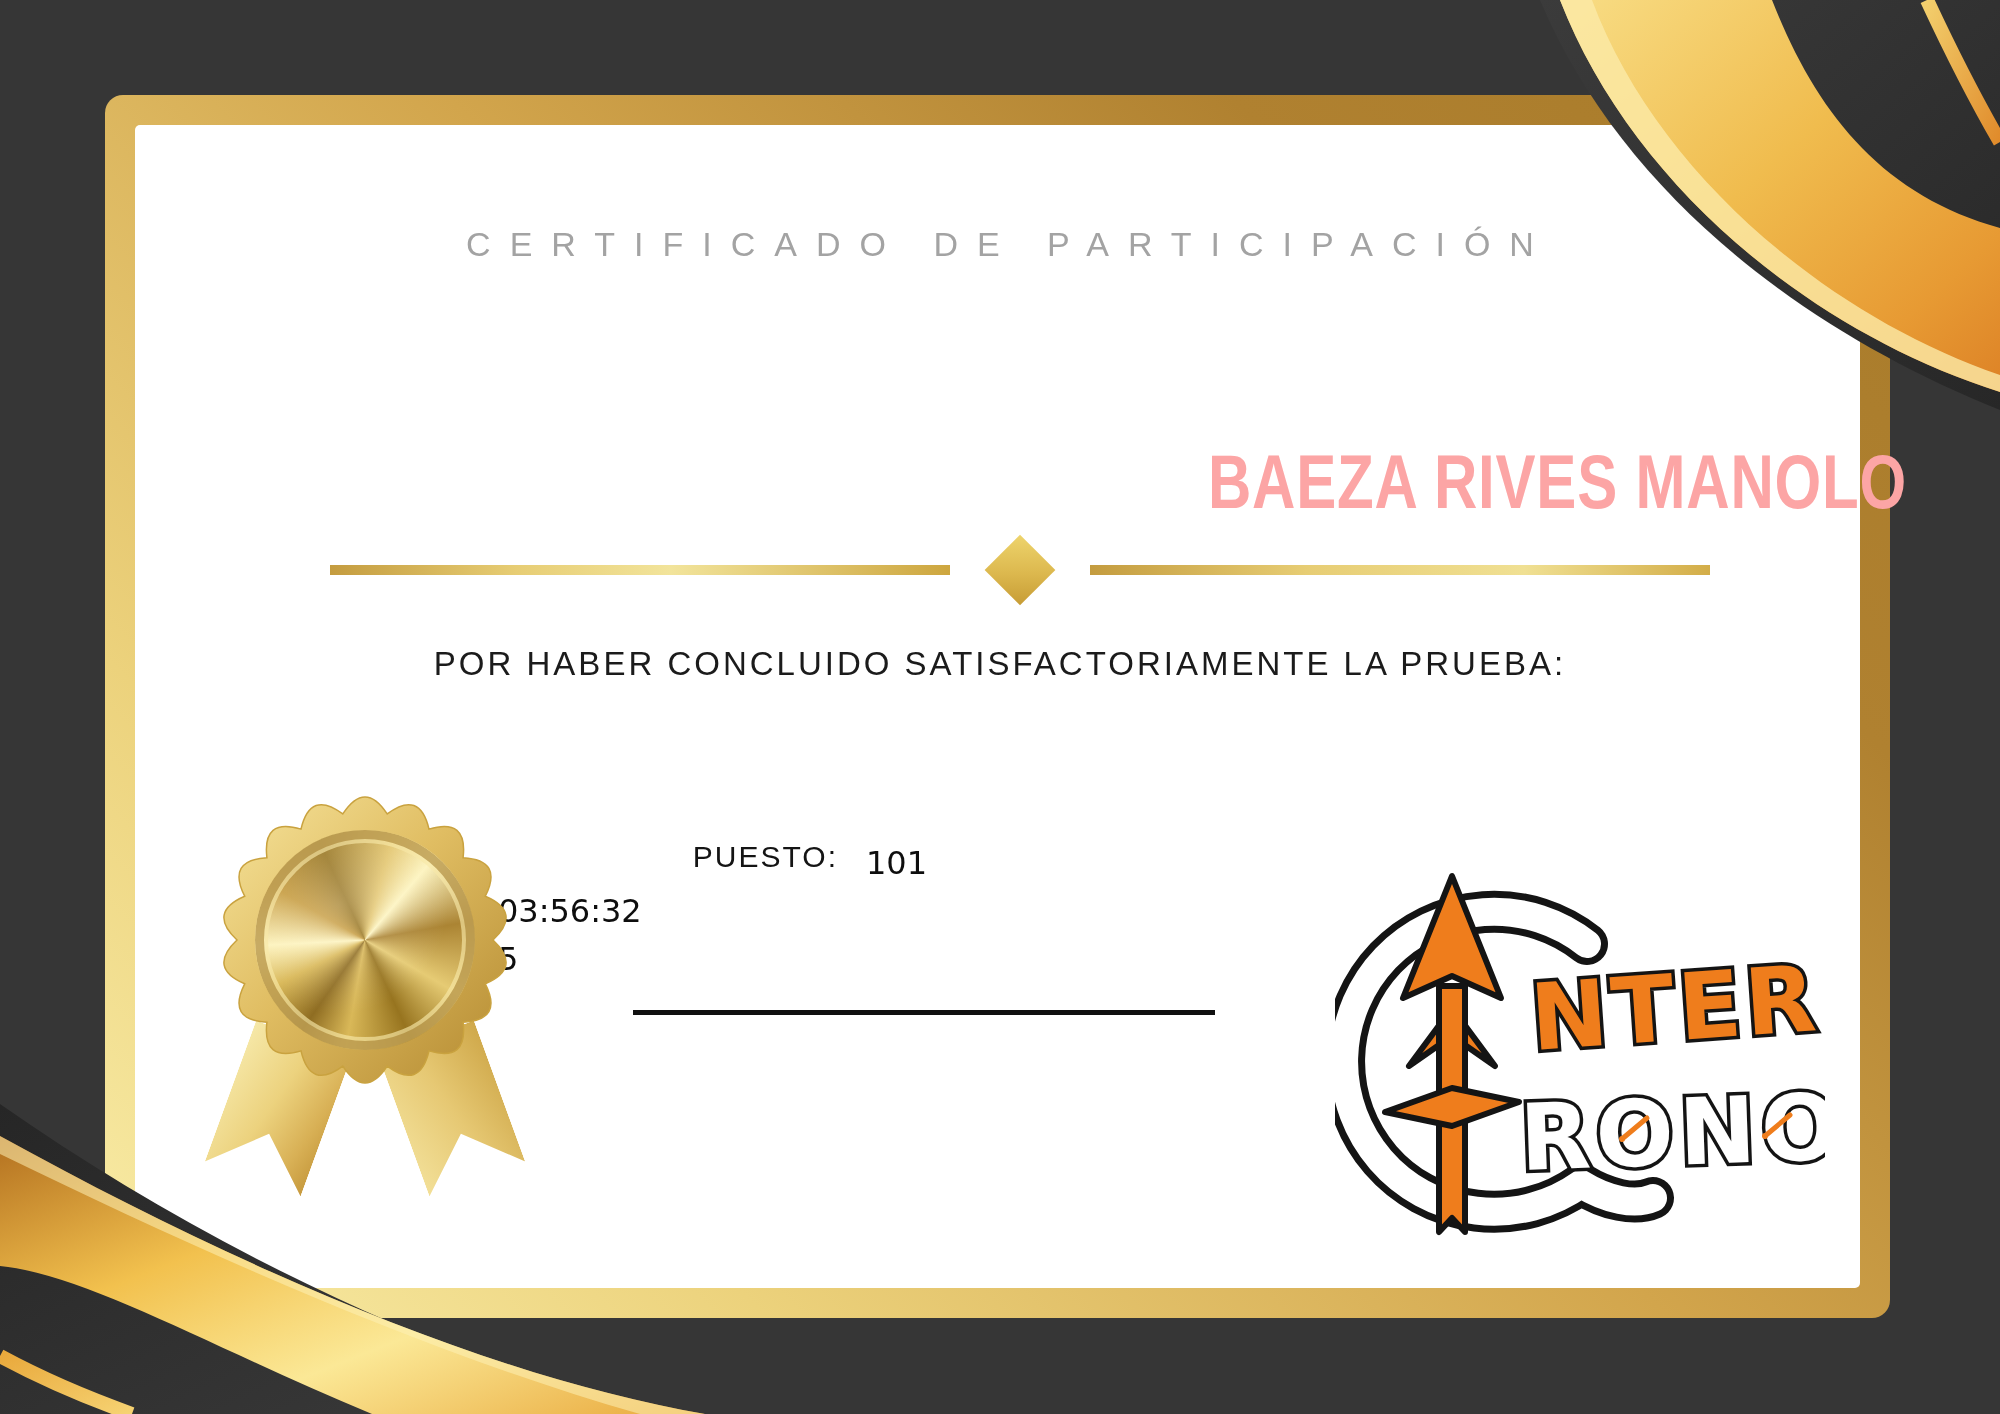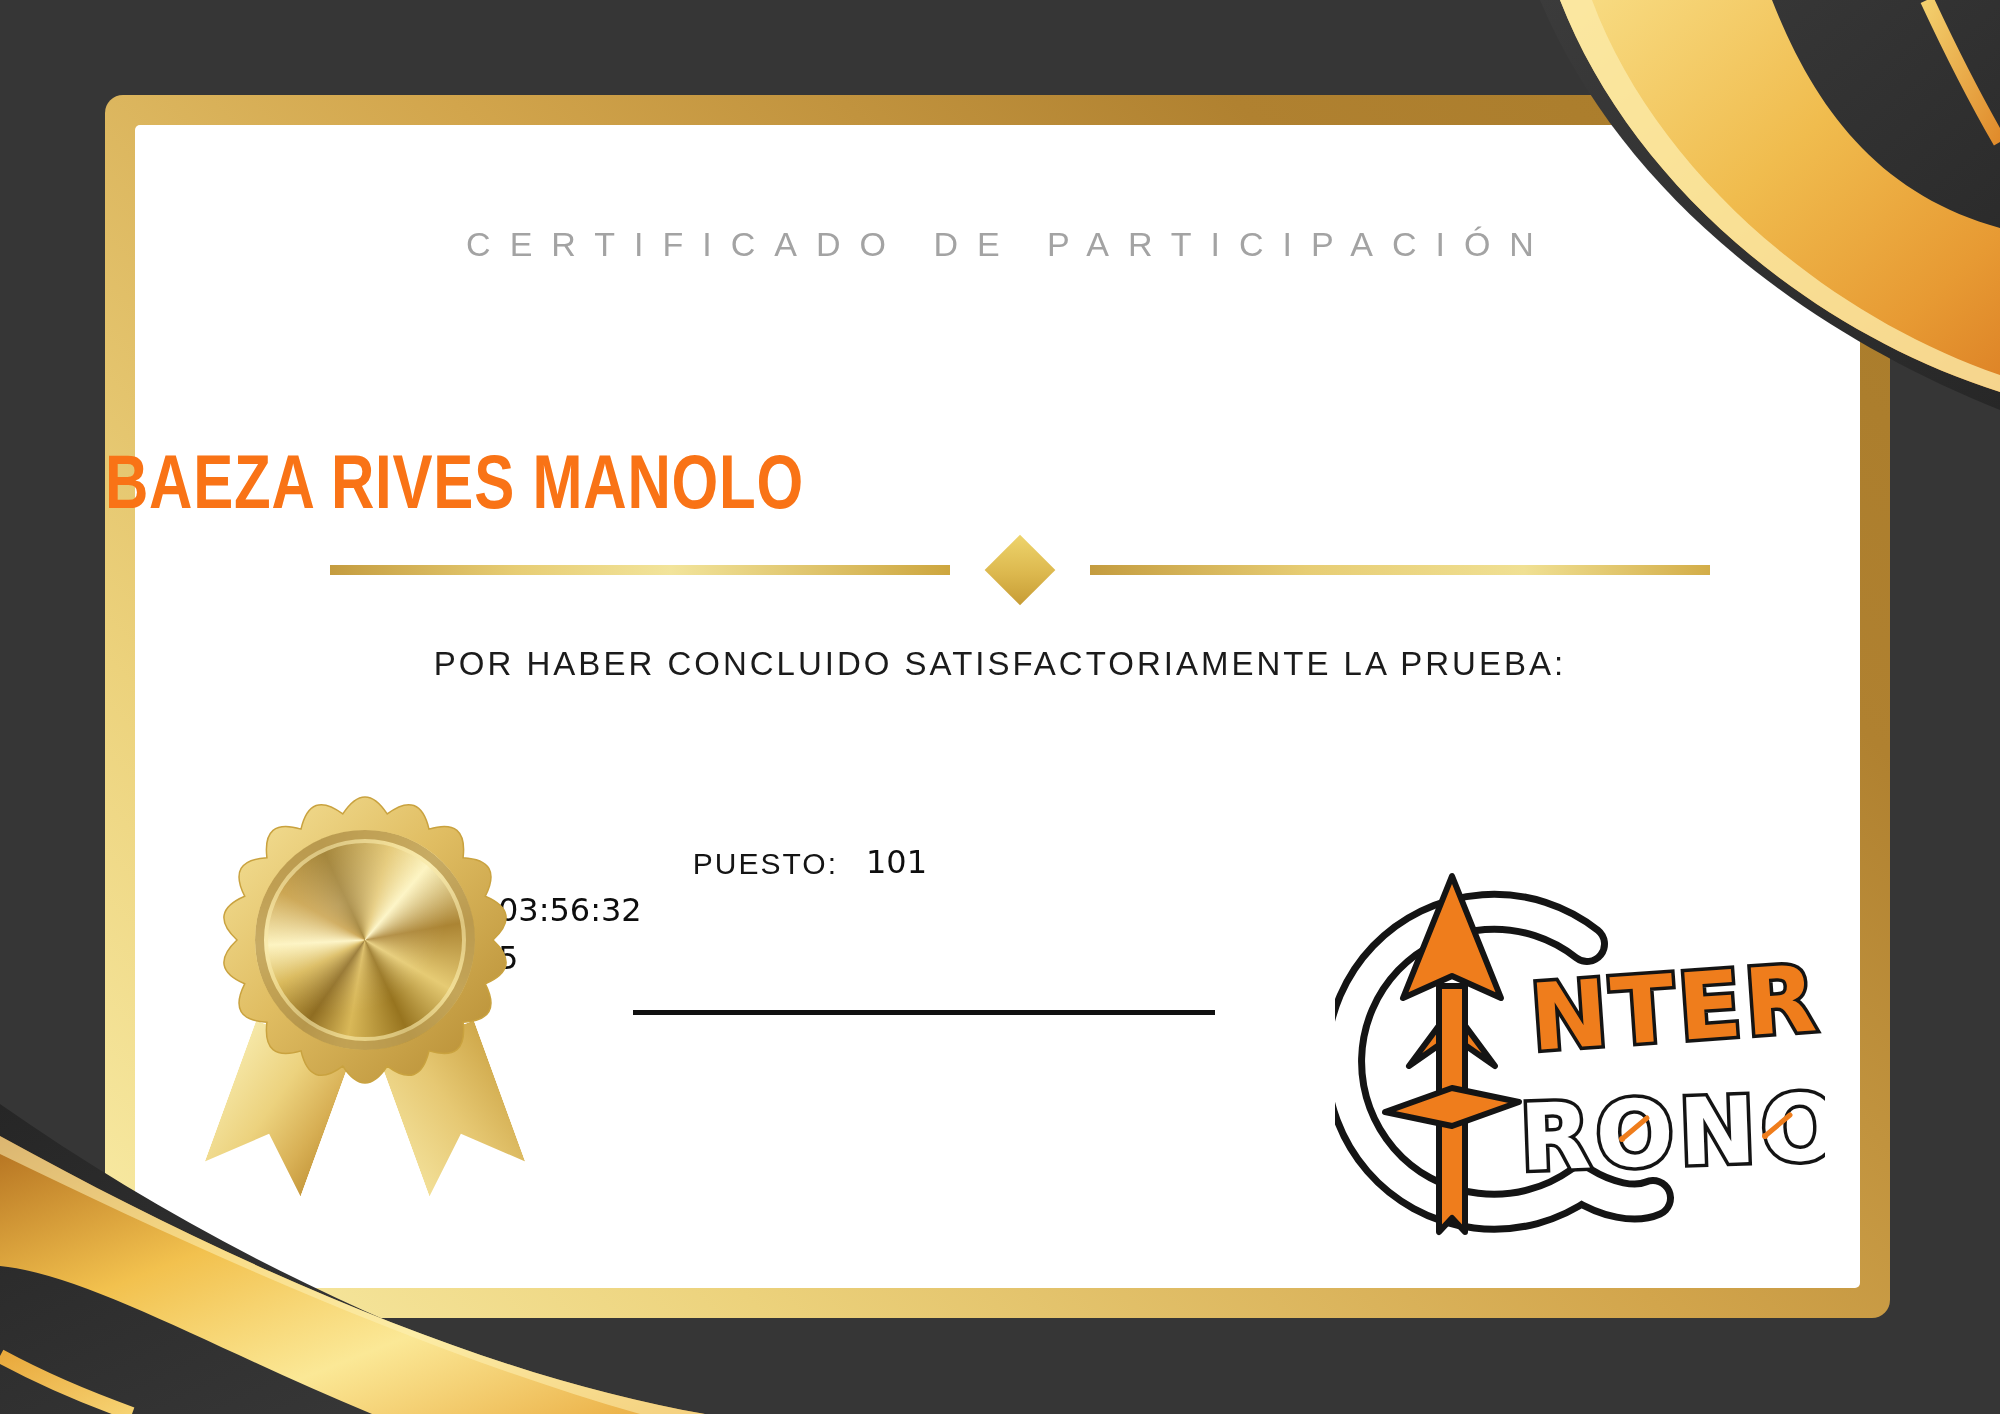--- a/index.html
+++ b/index.html
@@ -18,43 +18,43 @@
   .cert-inner{
     position:absolute;inset:30px;background:#ffffff;border-radius:5px;
   }
   
   .cert-title{
     position:absolute;left:0;right:0;top:225px;text-align:center;
     font-size:34px;font-weight:400;color:#a3a3a3;
     letter-spacing:19px;text-indent:19px;white-space:nowrap;
   }
   .cert-name{
-    position:absolute;left:12px;right:0;top:438px;text-align:left;
-    font-size:76px;font-weight:700;color:#f97316;white-space:nowrap;
+    position:absolute;left:6px;right:0;top:438px;text-align:right;
+    font-size:76px;font-weight:700;color:#fca5a5;white-space:nowrap;
   }
   .cert-name .squeeze{display:inline-block;transform:scaleX(0.79);transform-origin:50% 50%;letter-spacing:1px;}
   .divider{
     position:absolute;left:330px;top:544px;width:1380px;height:52px;
     display:flex;align-items:center;
   }
   .divider .bar{height:10px;width:620px;flex:none;}
   .divider .bar.left{background:linear-gradient(90deg,#c49c3f 0%,#e7cd74 30%,#f2e49b 55%,#cda63f 100%);}
   .divider .bar.right{background:linear-gradient(90deg,#c49c3f 0%,#e7cd74 35%,#f0e093 70%,#d3ad48 100%);}
   .divider .gap{width:140px;flex:none;display:flex;justify-content:center;align-items:center;}
   .divider .diamond{
     width:50px;height:50px;transform:rotate(45deg);
     background:linear-gradient(135deg,#eed46c 0%,#dcb84e 55%,#c79c35 100%);
   }
   .cert-subtitle{
     position:absolute;left:0;right:0;top:645px;text-align:center;
     font-size:33px;font-weight:400;color:#1b1b1b;
     letter-spacing:3px;white-space:nowrap;
   }
   .stats{position:absolute;left:470px;top:833px;z-index:2;}
-  .stat-row{display:flex;align-items:flex-end;height:48px;}
+  .stat-row{display:flex;align-items:center;height:48px;}
   .stat-label{
     width:368px;text-align:right;font-size:30px;color:#141414;
     letter-spacing:2px;white-space:nowrap;
   }
   .stat-value{
     margin-left:28px;font-size:32px;color:#0e0e0e;
     font-family:"DejaVu Sans",sans-serif;white-space:nowrap;margin-top:11px;
   }
   .signature-line{
     position:absolute;left:633px;top:1010px;width:582px;height:5px;background:#101010;

